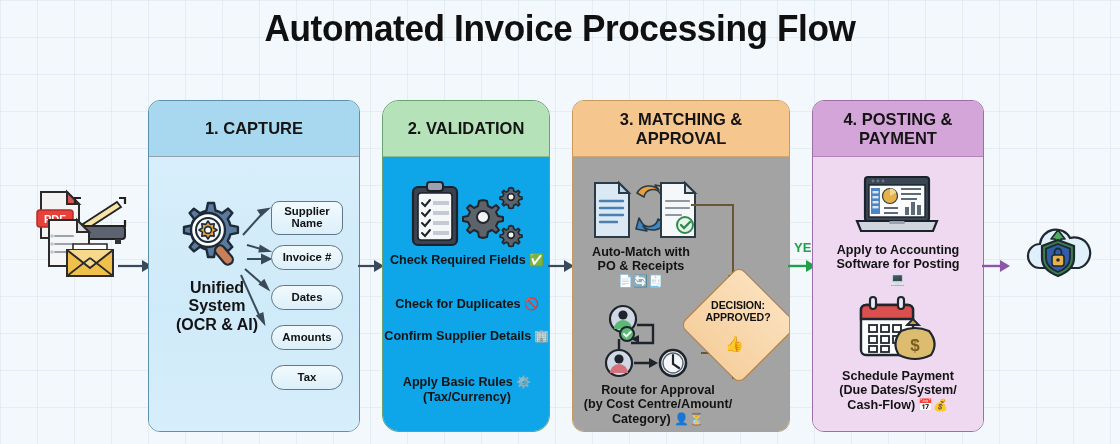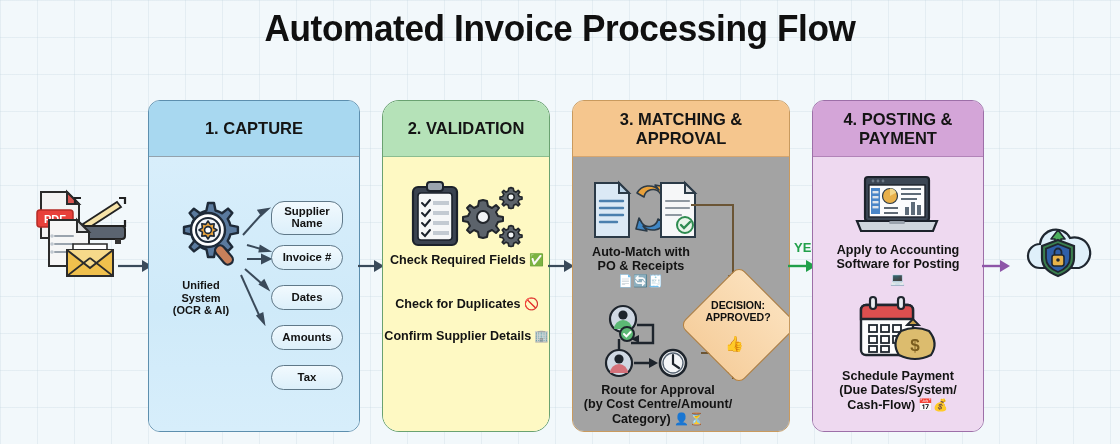--- a/index.html
+++ b/index.html
@@ -56,21 +56,21 @@
     position: relative;
     height: calc(100% - 56px);
   }
 
   #p1 { left: 148px;  width: 212px; height: 332px; border-color:#5d8fae; }
   #p1 .panel-head { background:#a8d8f0; }
   #p1 .panel-body { background: linear-gradient(180deg,#d8eefb 0%, #cfeaf9 55%, #d7eefb 100%); }
 
   #p2 { left: 382px;  width: 168px; height: 332px; border-color:#6aa271;border-radius:17px; }
   #p2 .panel-head { background:#b5e2b8; border-bottom-color:#8bbd90; }
-  #p2 .panel-body { background:#fef9c3; }
+  #p2 .panel-body { background:#0ea5e9; }
 
   #p3 { left: 572px;  width: 218px; height: 332px; border-color:#c99a5e; }
   #p3 .panel-head { background:#f5c68e; border-bottom-color:#d6a670; }
   #p3 .panel-body { background:#a3a3a3; }
 
   #p4 { left: 812px;  width: 172px; height: 332px; border-color:#9d6fa8; }
   #p4 .panel-head { background:#d4a5d8; border-bottom-color:#b283b8; }
   #p4 .panel-body { background:#eed9f0; }
 
   
@@ -78,36 +78,36 @@
     position: absolute;
     text-align: center;
     font-weight: bold;
     color: #131313;
     line-height: 1.15;
     font-size: 12.6px;
   }
 
   
   #gear-wrap { position:absolute; left: 22px; top: 42px; width: 74px; height: 74px; }
-  #p1-caption { left: 0; top: 122px; width: 104px; font-size: 11px; }
+  #p1-caption { left: 16px; top: 122px; width: 104px; font-size: 16px; }
 
   .pill {
     position: absolute;
     left: 122px;
     width: 72px;
     height: 25px;
     border: 1.5px solid #5f7888;
     border-radius: 13px;
     background: linear-gradient(180deg,#f2fafe,#dceffa);
     display: flex; align-items:center; justify-content:center;
     font-size: 11.4px; font-weight: bold; color:#111;
     text-align:center; line-height:1.05;
     box-sizing: border-box;
   }
-  .pill.two { height: 34px; }
+  .pill.two { height: 34px; border-radius: 8px; }
 
   
   #p2-icons { position: absolute; left: 24px; top: 22px; width: 120px; height: 72px; }
   .p2line { width: 168px; left: 0; }
 
   
   #p3-docs { position:absolute; left: 18px; top: 22px; width: 108px; height: 62px; }
   #p3-people { position:absolute; left: 26px; top: 148px; width: 106px; height: 72px; }
 
   .diamond {
@@ -298,20 +298,25 @@
         <span>Check Required Fields</span>
         <span class="emoji-row">✅</span>
       </div>
       <div class="lbl p2line" style="top:140px;">
         <span>Check for Duplicates</span>
         <span class="emoji-row">🚫</span>
       </div>
       <div class="lbl p2line" style="top:172px;">
         <span>Confirm Supplier Details</span>
         <span class="emoji-row">🏢</span>
+      </div>
+      <div class="lbl p2line" style="top:218px;">
+        <span>Apply Basic Rules</span>
+        <span class="emoji-row">⚙️</span><br>
+        <span>(Tax/Currency)</span>
       </div>
     </div>
   </div>
 
   <svg class="conn" style="left:548px; top:258px;" width="28" height="16">
     <line x1="0" y1="8" x2="16" y2="8" stroke="#3a4a5a" stroke-width="2.2"></line>
     <path d="M16 2 L26 8 L16 14 Z" fill="#3a4a5a"></path>
   </svg>
 
   <div class="panel" id="p3">

